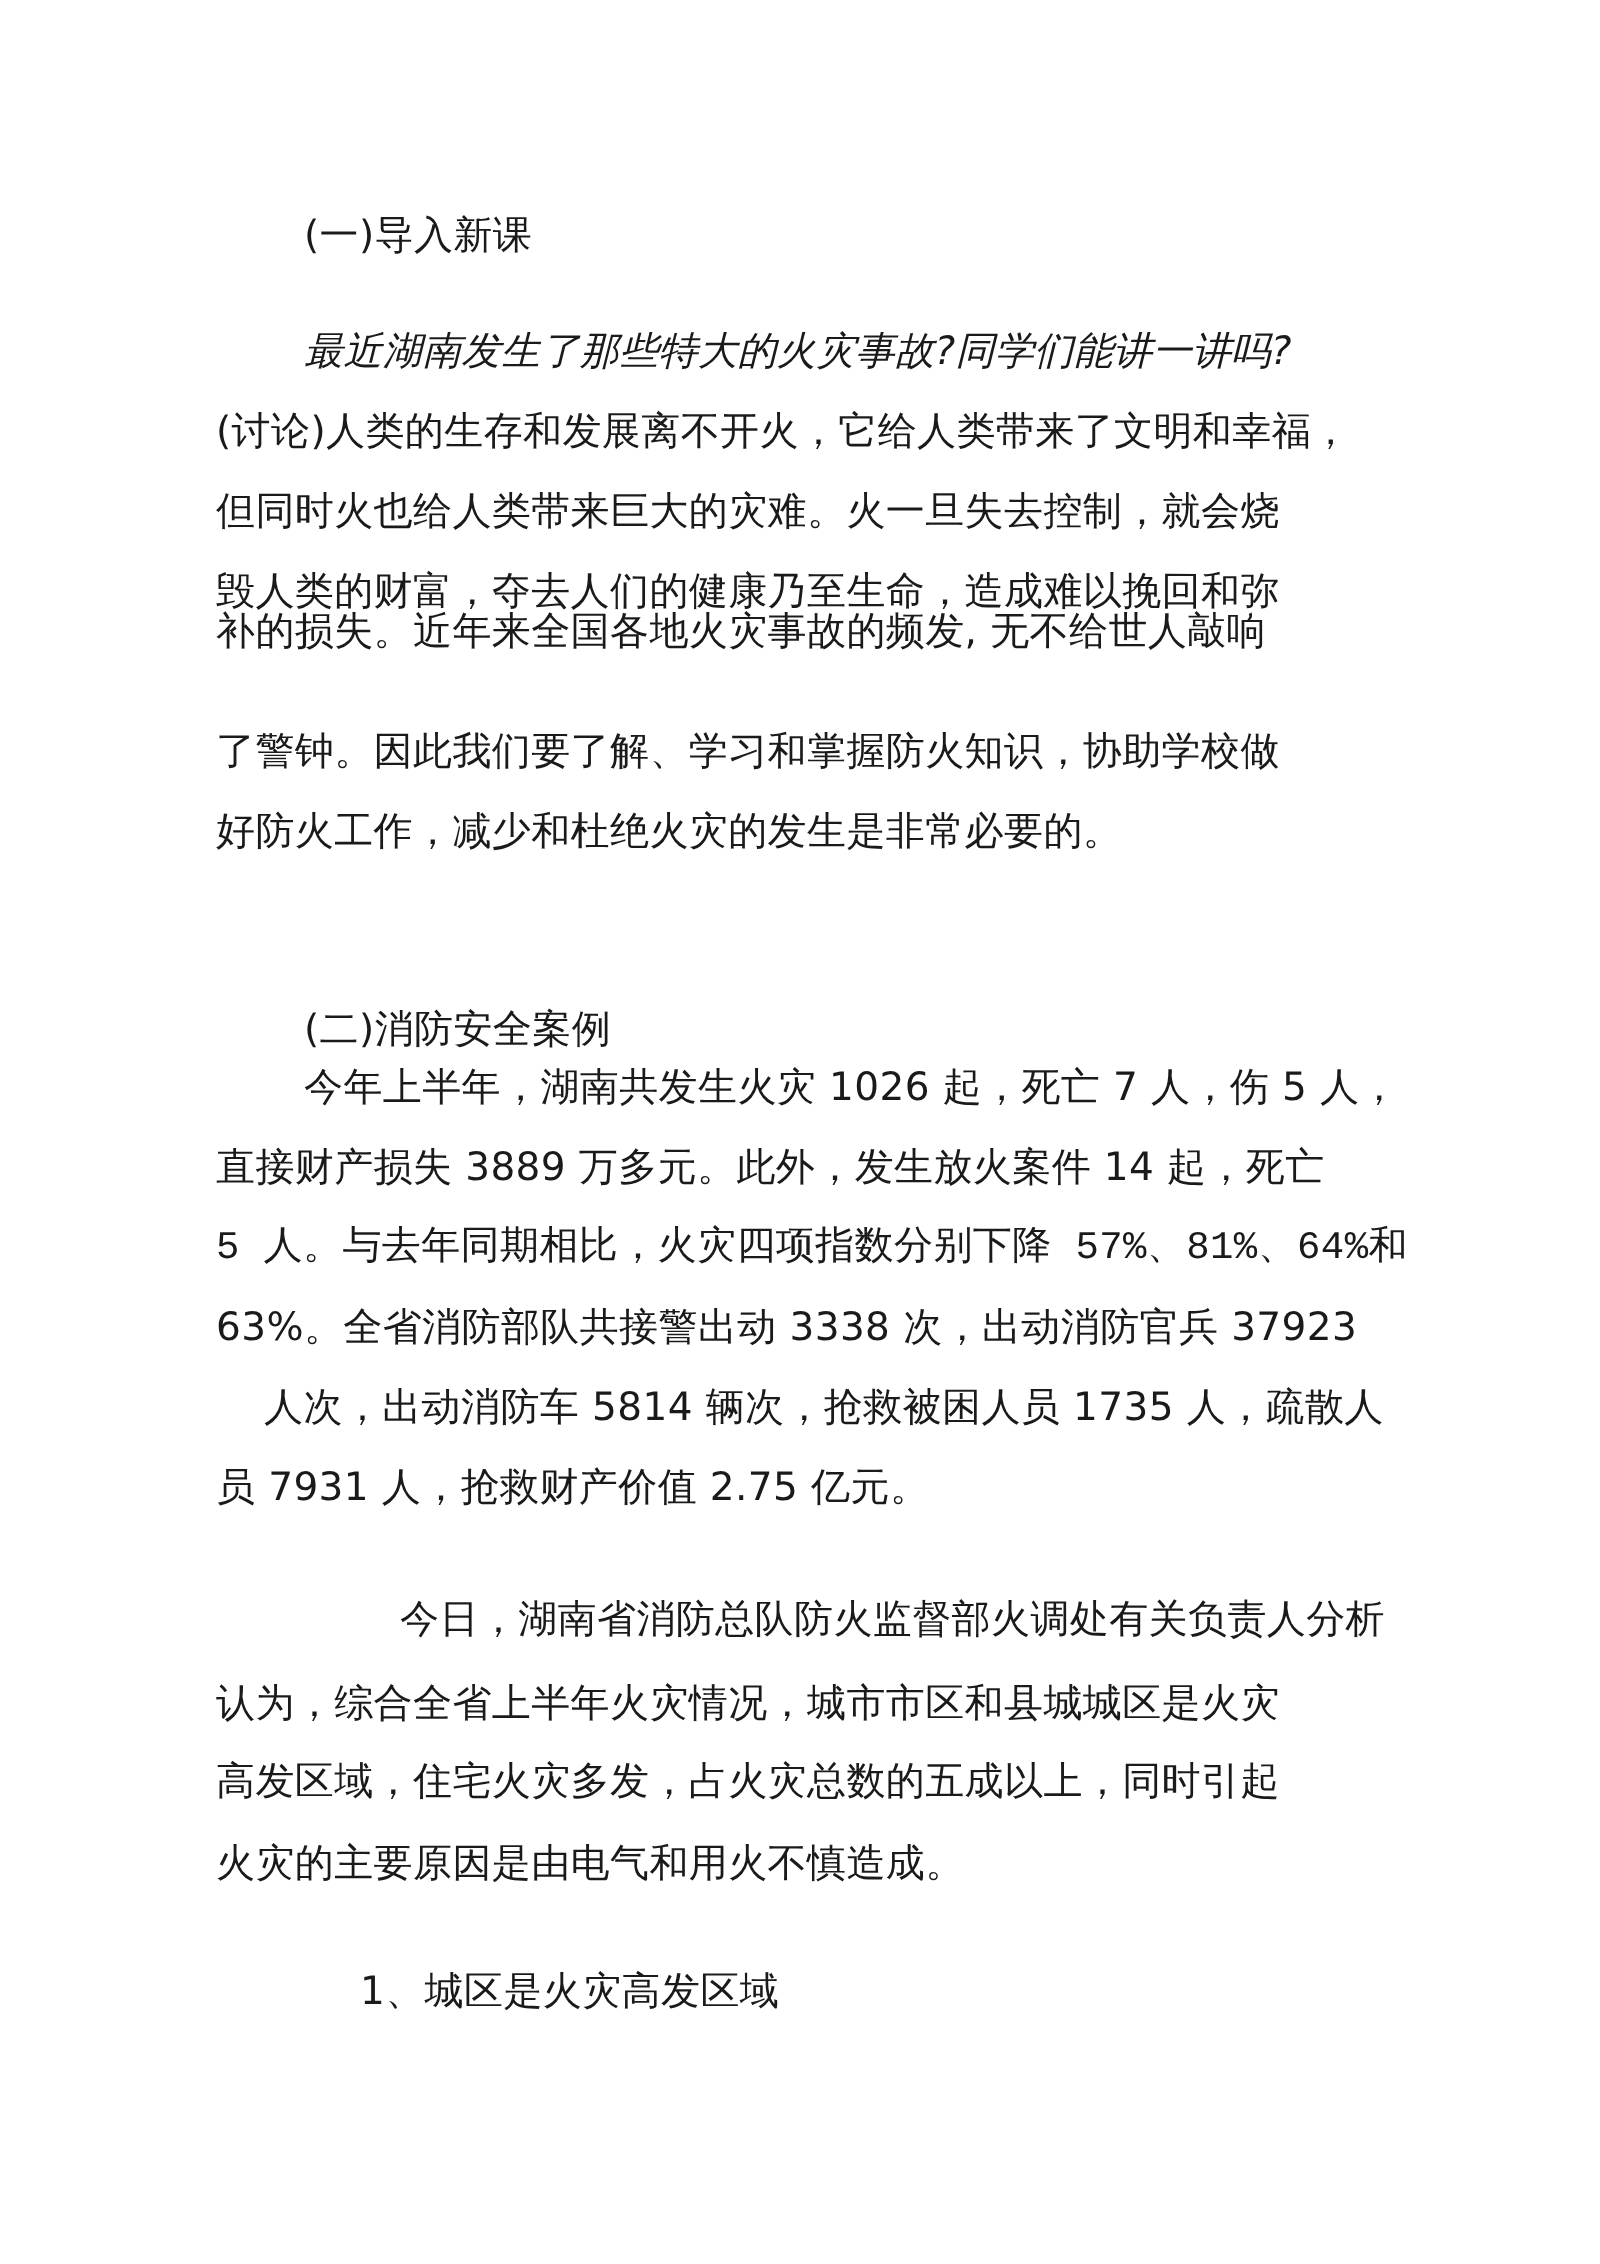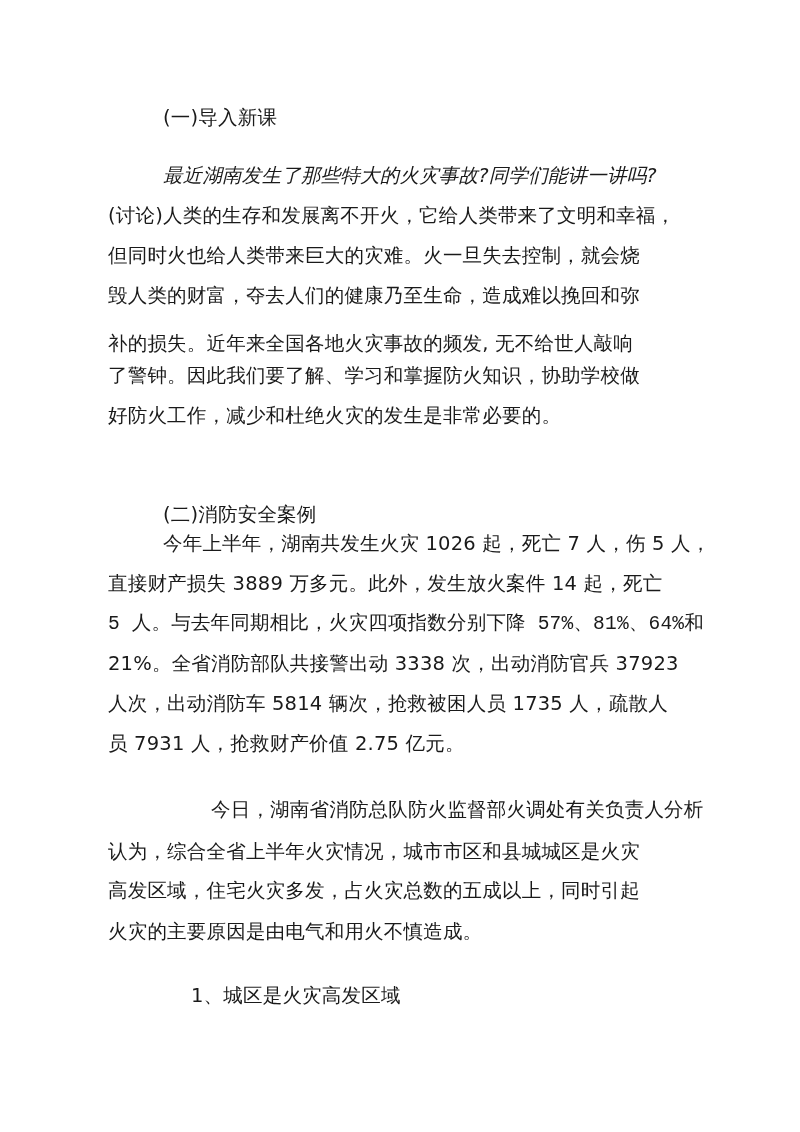--- a/index.html
+++ b/index.html
@@ -1,38 +1,38 @@
 <!DOCTYPE html>
 <html><head>
 <meta charset="utf-8">
 <style>
   html, body { margin: 0; padding: 0; background: #ffffff; }
   body { width: 800px; height: 1132px; position: relative; overflow: hidden;
          font-family: "DejaVu Sans", "Liberation Sans", sans-serif; color: #1a1a1a; }
   .line { position: absolute; left: 108px; font-size: 19.5px; line-height: 24px;
           white-space: nowrap; letter-spacing: 0.2px; }
-  .indent { left: 163px; }
+  .indent { left: 152px; }
 </style>
 </head>
 <body>
 
 <div id="doc">
     <div class="line indent" style="top: 106px;">(一)导入新课</div>
     <div class="line indent" style="top: 164px; font-style: italic;">最近湖南发生了那些特大的火灾事故?同学们能讲一讲吗?</div>
     <div class="line" style="top: 204px;">(讨论)人类的生存和发展离不开火，它给人类带来了文明和幸福，</div>
     <div class="line" style="top: 244px;">但同时火也给人类带来巨大的灾难。火一旦失去控制，就会烧</div>
     <div class="line" style="top: 284px;">毁人类的财富，夺去人们的健康乃至生命，造成难以挽回和弥</div>
-    <div class="line" style="top: 332px; text-align: right;">补的损失。近年来全国各地火灾事故的频发, 无不给世人敲响</div>
+    <div class="line" style="top: 304px; text-align: right;">补的损失。近年来全国各地火灾事故的频发, 无不给世人敲响</div>
     <div class="line" style="top: 364px;">了警钟。因此我们要了解、学习和掌握防火知识，协助学校做</div>
     <div class="line" style="top: 404px;">好防火工作，减少和杜绝火灾的发生是非常必要的。</div>
     <div class="line indent" style="top: 474px; margin-top: 29px;">(二)消防安全案例</div>
     <div class="line indent" style="top: 532px;">今年上半年，湖南共发生火灾 1026 起，死亡 7 人，伤 5 人，</div>
     <div class="line" style="top: 572px;">直接财产损失 3889 万多元。此外，发生放火案件 14 起，死亡</div>
     <div class="line" style="top: 612px; font-family: Liberation Mono, monospace;">5 人。与去年同期相比，火灾四项指数分别下降 57%、81%、64%和</div>
-    <div class="line" style="top: 652px;">21%。全省消防部队共接警出动 3338 次，出动消防官兵 37923</div>
-    <div class="line" style="top: 692px;">人次，出动消防车 5814 辆次，抢救被困人员 1735 人，疏散人</div>
+    <div class="line" style="top: 652px;">63%。全省消防部队共接警出动 3338 次，出动消防官兵 37923</div>
+    <div class="line" style="top: 692px; margin-left: 24px;">人次，出动消防车 5814 辆次，抢救被困人员 1735 人，疏散人</div>
     <div class="line" style="top: 732px;">员 7931 人，抢救财产价值 2.75 亿元。</div>
     <div class="line indent" style="top: 798px; margin-left: 48px;">今日，湖南省消防总队防火监督部火调处有关负责人分析</div>
     <div class="line" style="top: 840px;">认为，综合全省上半年火灾情况，城市市区和县城城区是火灾</div>
     <div class="line" style="top: 880px; font-family: Liberation Mono, monospace;">高发区域，住宅火灾多发，占火灾总数的五成以上，同时引起</div>
     <div class="line" style="top: 920px; text-align: center;">火灾的主要原因是由电气和用火不慎造成。</div>
     <div class="line indent" style="top: 984px; margin-left: 28px;">1、城区是火灾高发区域</div>
   </div>
 
 </body></html>

